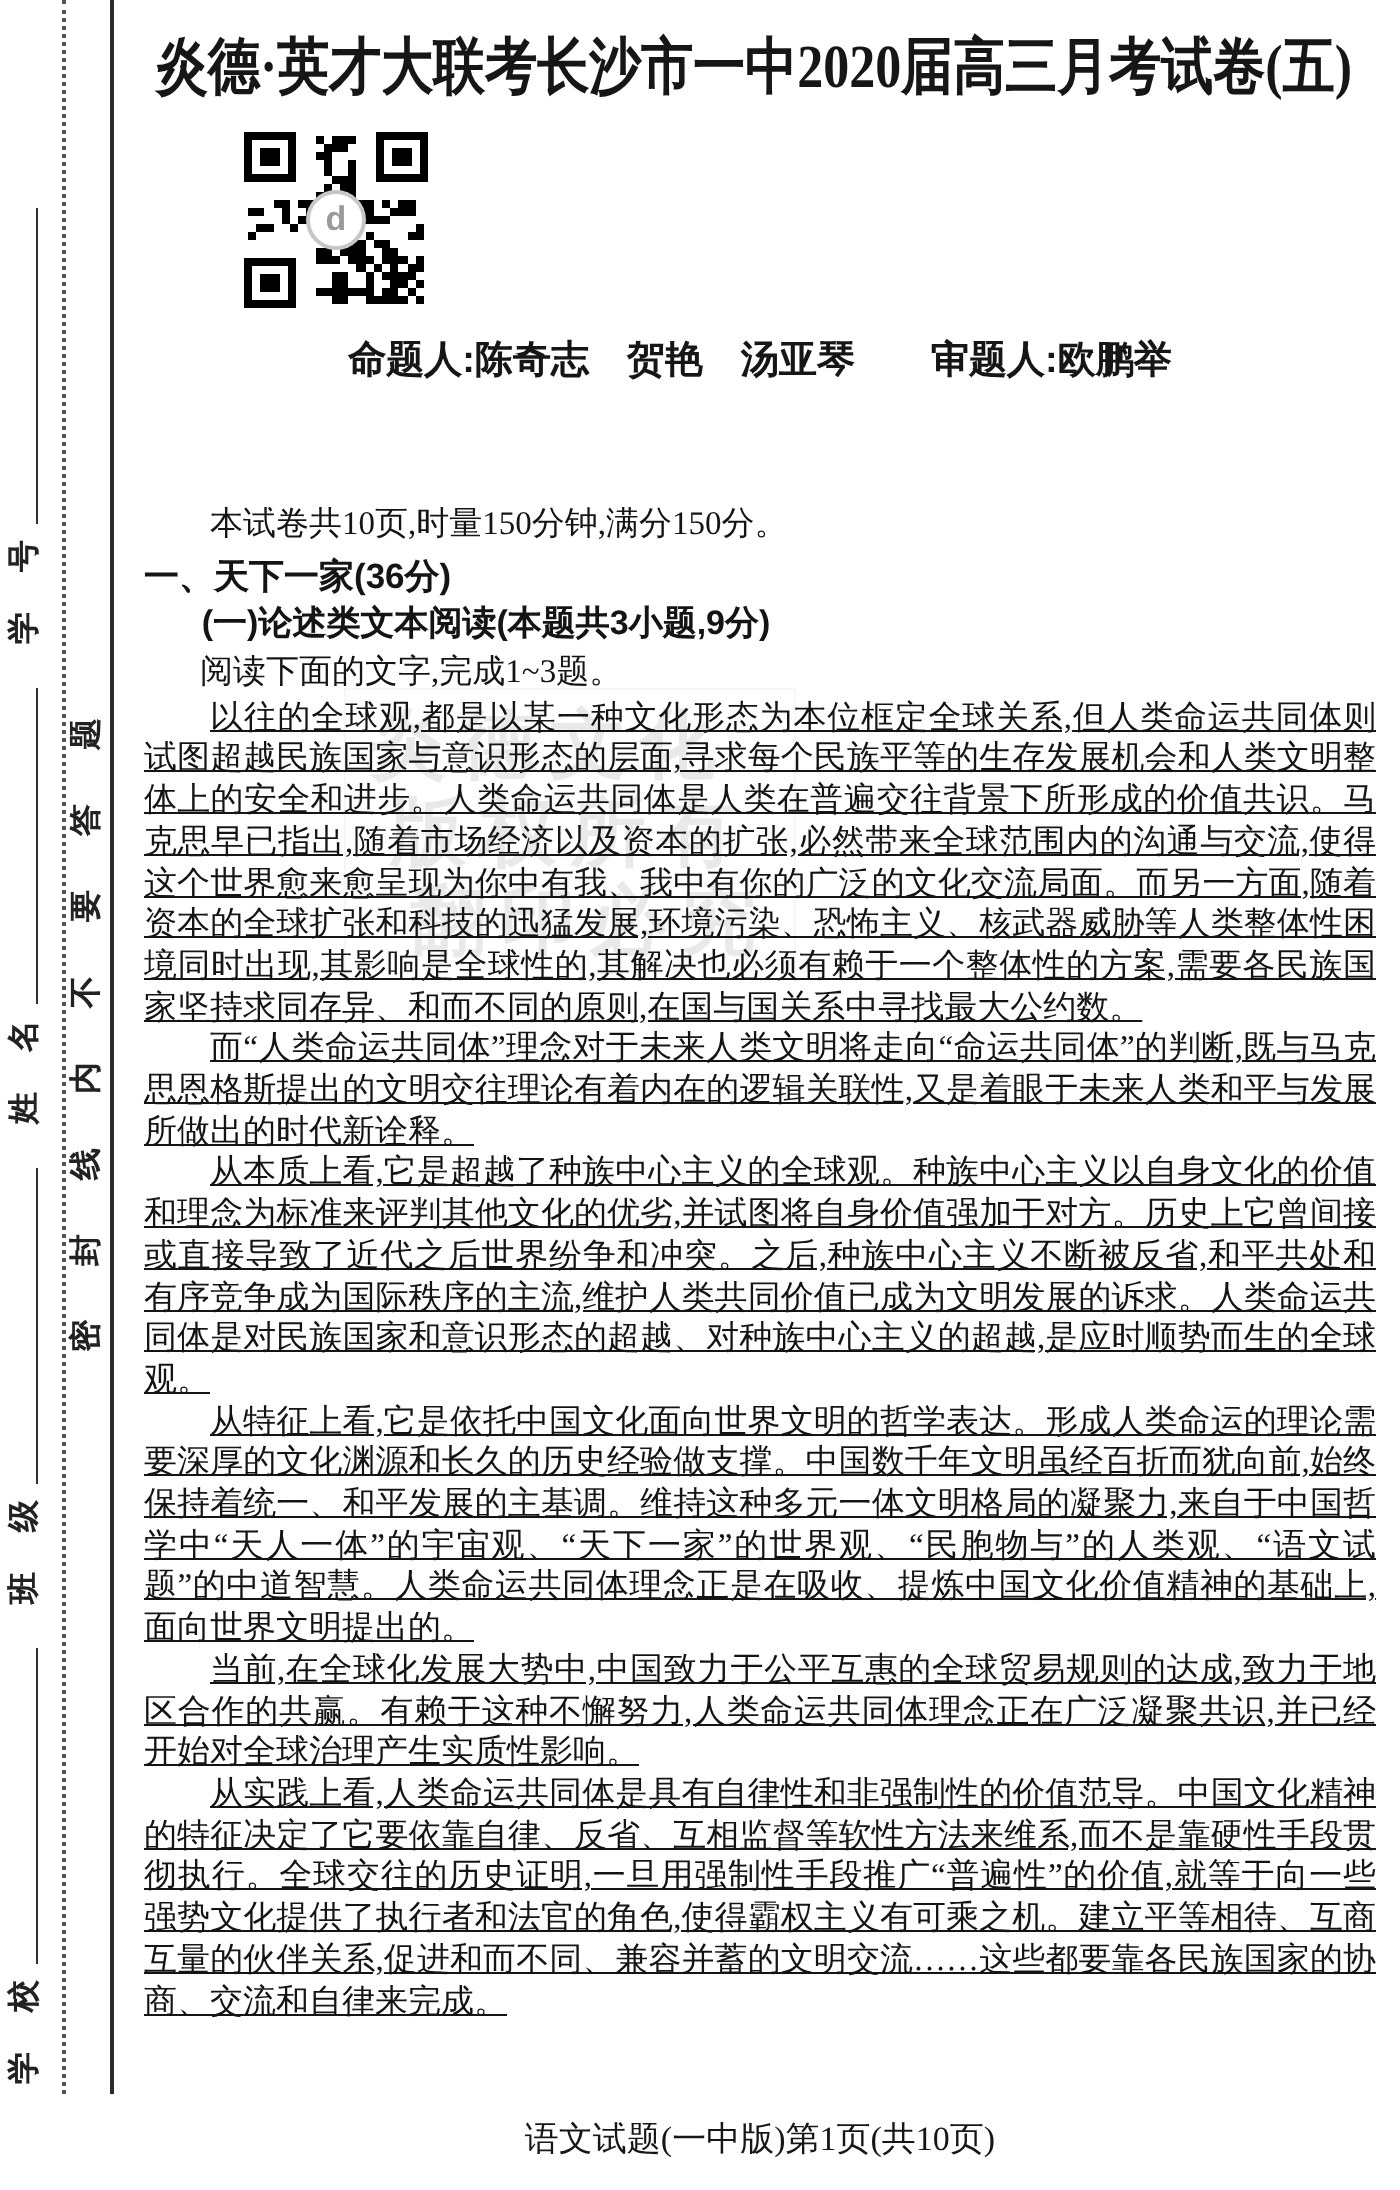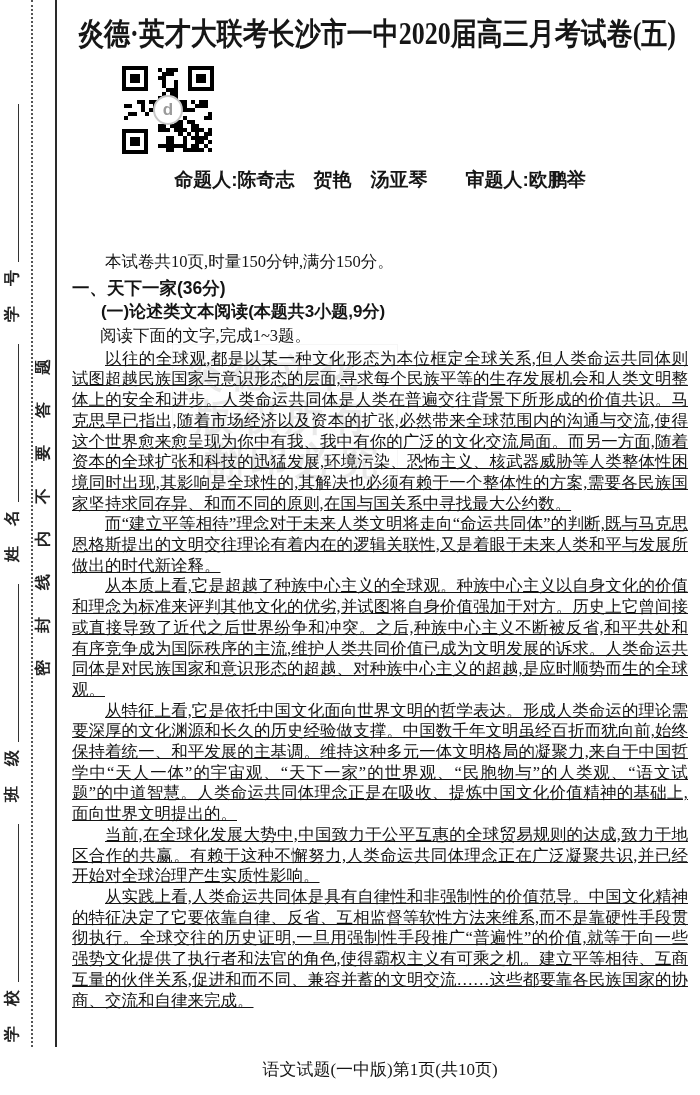--- a/index.html
+++ b/index.html
@@ -246,21 +246,21 @@
     <div>版权所有</div>
     <div>翻印必究</div>
   </div>
 
   <div class="content">
     <p class="intro">本试卷共10页,时量150分钟,满分150分。</p>
     <p class="h1">一、天下一家(36分)</p>
     <p class="h2">(一)论述类文本阅读(本题共3小题,9分)</p>
     <p class="read-prompt">阅读下面的文字,完成1~3题。</p>
     <p class="passage">以往的全球观,都是以某一种文化形态为本位框定全球关系,但人类命运共同体则试图超越民族国家与意识形态的层面,寻求每个民族平等的生存发展机会和人类文明整体上的安全和进步。人类命运共同体是人类在普遍交往背景下所形成的价值共识。马克思早已指出,随着市场经济以及资本的扩张,必然带来全球范围内的沟通与交流,使得这个世界愈来愈呈现为你中有我、我中有你的广泛的文化交流局面。而另一方面,随着资本的全球扩张和科技的迅猛发展,环境污染、恐怖主义、核武器威胁等人类整体性困境同时出现,其影响是全球性的,其解决也必须有赖于一个整体性的方案,需要各民族国家坚持求同存异、和而不同的原则,在国与国关系中寻找最大公约数。</p>
-    <p class="passage">而“建立平等相待”理念对于未来人类文明将走向“命运共同体”的判断,既与马克思恩格斯提出的文明交往理论有着内在的逻辑关联性,又是着眼于未来人类和平与发展所做出的时代新诠释。</p>
+    <p class="passage">而“人类命运共同体”理念对于未来人类文明将走向“命运共同体”的判断,既与马克思恩格斯提出的文明交往理论有着内在的逻辑关联性,又是着眼于未来人类和平与发展所做出的时代新诠释。</p>
     <p class="passage">从本质上看,它是超越了种族中心主义的全球观。种族中心主义以自身文化的价值和理念为标准来评判其他文化的优劣,并试图将自身价值强加于对方。历史上它曾间接或直接导致了近代之后世界纷争和冲突。之后,种族中心主义不断被反省,和平共处和有序竞争成为国际秩序的主流,维护人类共同价值已成为文明发展的诉求。人类命运共同体是对民族国家和意识形态的超越、对种族中心主义的超越,是应时顺势而生的全球观。</p>
     <p class="passage">从特征上看,它是依托中国文化面向世界文明的哲学表达。形成人类命运的理论需要深厚的文化渊源和长久的历史经验做支撑。中国数千年文明虽经百折而犹向前,始终保持着统一、和平发展的主基调。维持这种多元一体文明格局的凝聚力,来自于中国哲学中“天人一体”的宇宙观、“天下一家”的世界观、“民胞物与”的人类观、“语文试题”的中道智慧。人类命运共同体理念正是在吸收、提炼中国文化价值精神的基础上,面向世界文明提出的。</p>
     <p class="passage">当前,在全球化发展大势中,中国致力于公平互惠的全球贸易规则的达成,致力于地区合作的共赢。有赖于这种不懈努力,人类命运共同体理念正在广泛凝聚共识,并已经开始对全球治理产生实质性影响。</p>
     <p class="passage">从实践上看,人类命运共同体是具有自律性和非强制性的价值范导。中国文化精神的特征决定了它要依靠自律、反省、互相监督等软性方法来维系,而不是靠硬性手段贯彻执行。全球交往的历史证明,一旦用强制性手段推广“普遍性”的价值,就等于向一些强势文化提供了执行者和法官的角色,使得霸权主义有可乘之机。建立平等相待、互商互量的伙伴关系,促进和而不同、兼容并蓄的文明交流……这些都要靠各民族国家的协商、交流和自律来完成。</p>
   </div>
 
   <div class="footer">语文试题(一中版)第1页(共10页)</div>
 
 </div>
 

